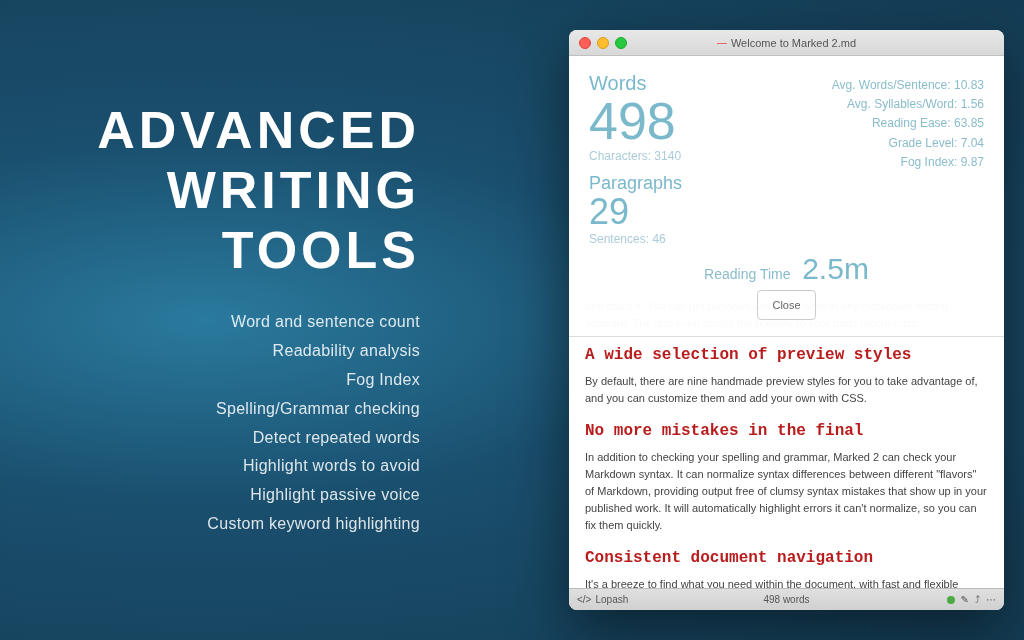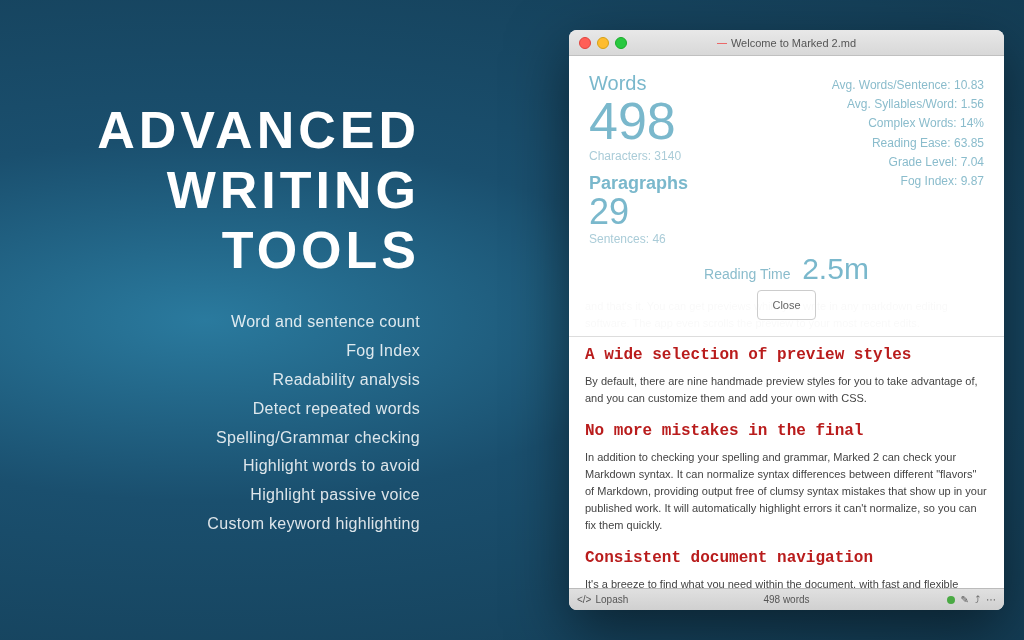--- a/index.html
+++ b/index.html
@@ -173,21 +173,21 @@
     }
 
     .stat-sub {
       font-size: 12px;
       color: #aaccd8;
     }
 
     .stat-label-small {
       font-size: 18px;
       color: #7ab8cc;
-      font-weight: 700;
+      font-weight: 400;
       margin-top: 10px;
       margin-bottom: 0;
     }
 
     .stat-number-medium {
       font-size: 36px;
       color: #7ab8cc;
       font-weight: 200;
       line-height: 1;
       margin-bottom: 2px;
@@ -309,24 +309,24 @@
 <body>
 
 <div class="left-panel">
   <div class="main-title">
     <span>ADVANCED</span><br>
     <span>WRITING</span><br>
     <span>TOOLS</span>
   </div>
   <ul class="features-list">
     <li>Word and sentence count</li>
+    <li>Readability analysis</li>
     <li>Fog Index</li>
-    <li>Readability analysis</li>
+    <li>Spelling/Grammar checking</li>
     <li>Detect repeated words</li>
-    <li>Spelling/Grammar checking</li>
     <li>Highlight words to avoid</li>
     <li>Highlight passive voice</li>
     <li>Custom keyword highlighting</li>
   </ul>
 </div>
 
 <div class="macos-window">
 
   <div class="title-bar">
     <div class="window-controls">
@@ -346,21 +346,20 @@
         <div class="stat-number-large">498</div>
         <div class="stat-sub">Characters: 3140</div>
 
         <div class="stat-label-small">Paragraphs</div>
         <div class="stat-number-medium">29</div>
         <div class="stat-sub">Sentences: 46</div>
       </div>
       <div class="stats-right">
         <div>Avg. Words/Sentence: 10.83</div>
         <div>Avg. Syllables/Word: 1.56</div>
-        <div>Complex Words: 14%</div>
         <div>Reading Ease: 63.85</div>
         <div>Grade Level: 7.04</div>
         <div>Fog Index: 9.87</div>
       </div>
     </div>
 
     <div class="reading-time-row">
       <span>Reading Time</span>
       &nbsp;
       <span class="reading-time-value">2.5m</span>

